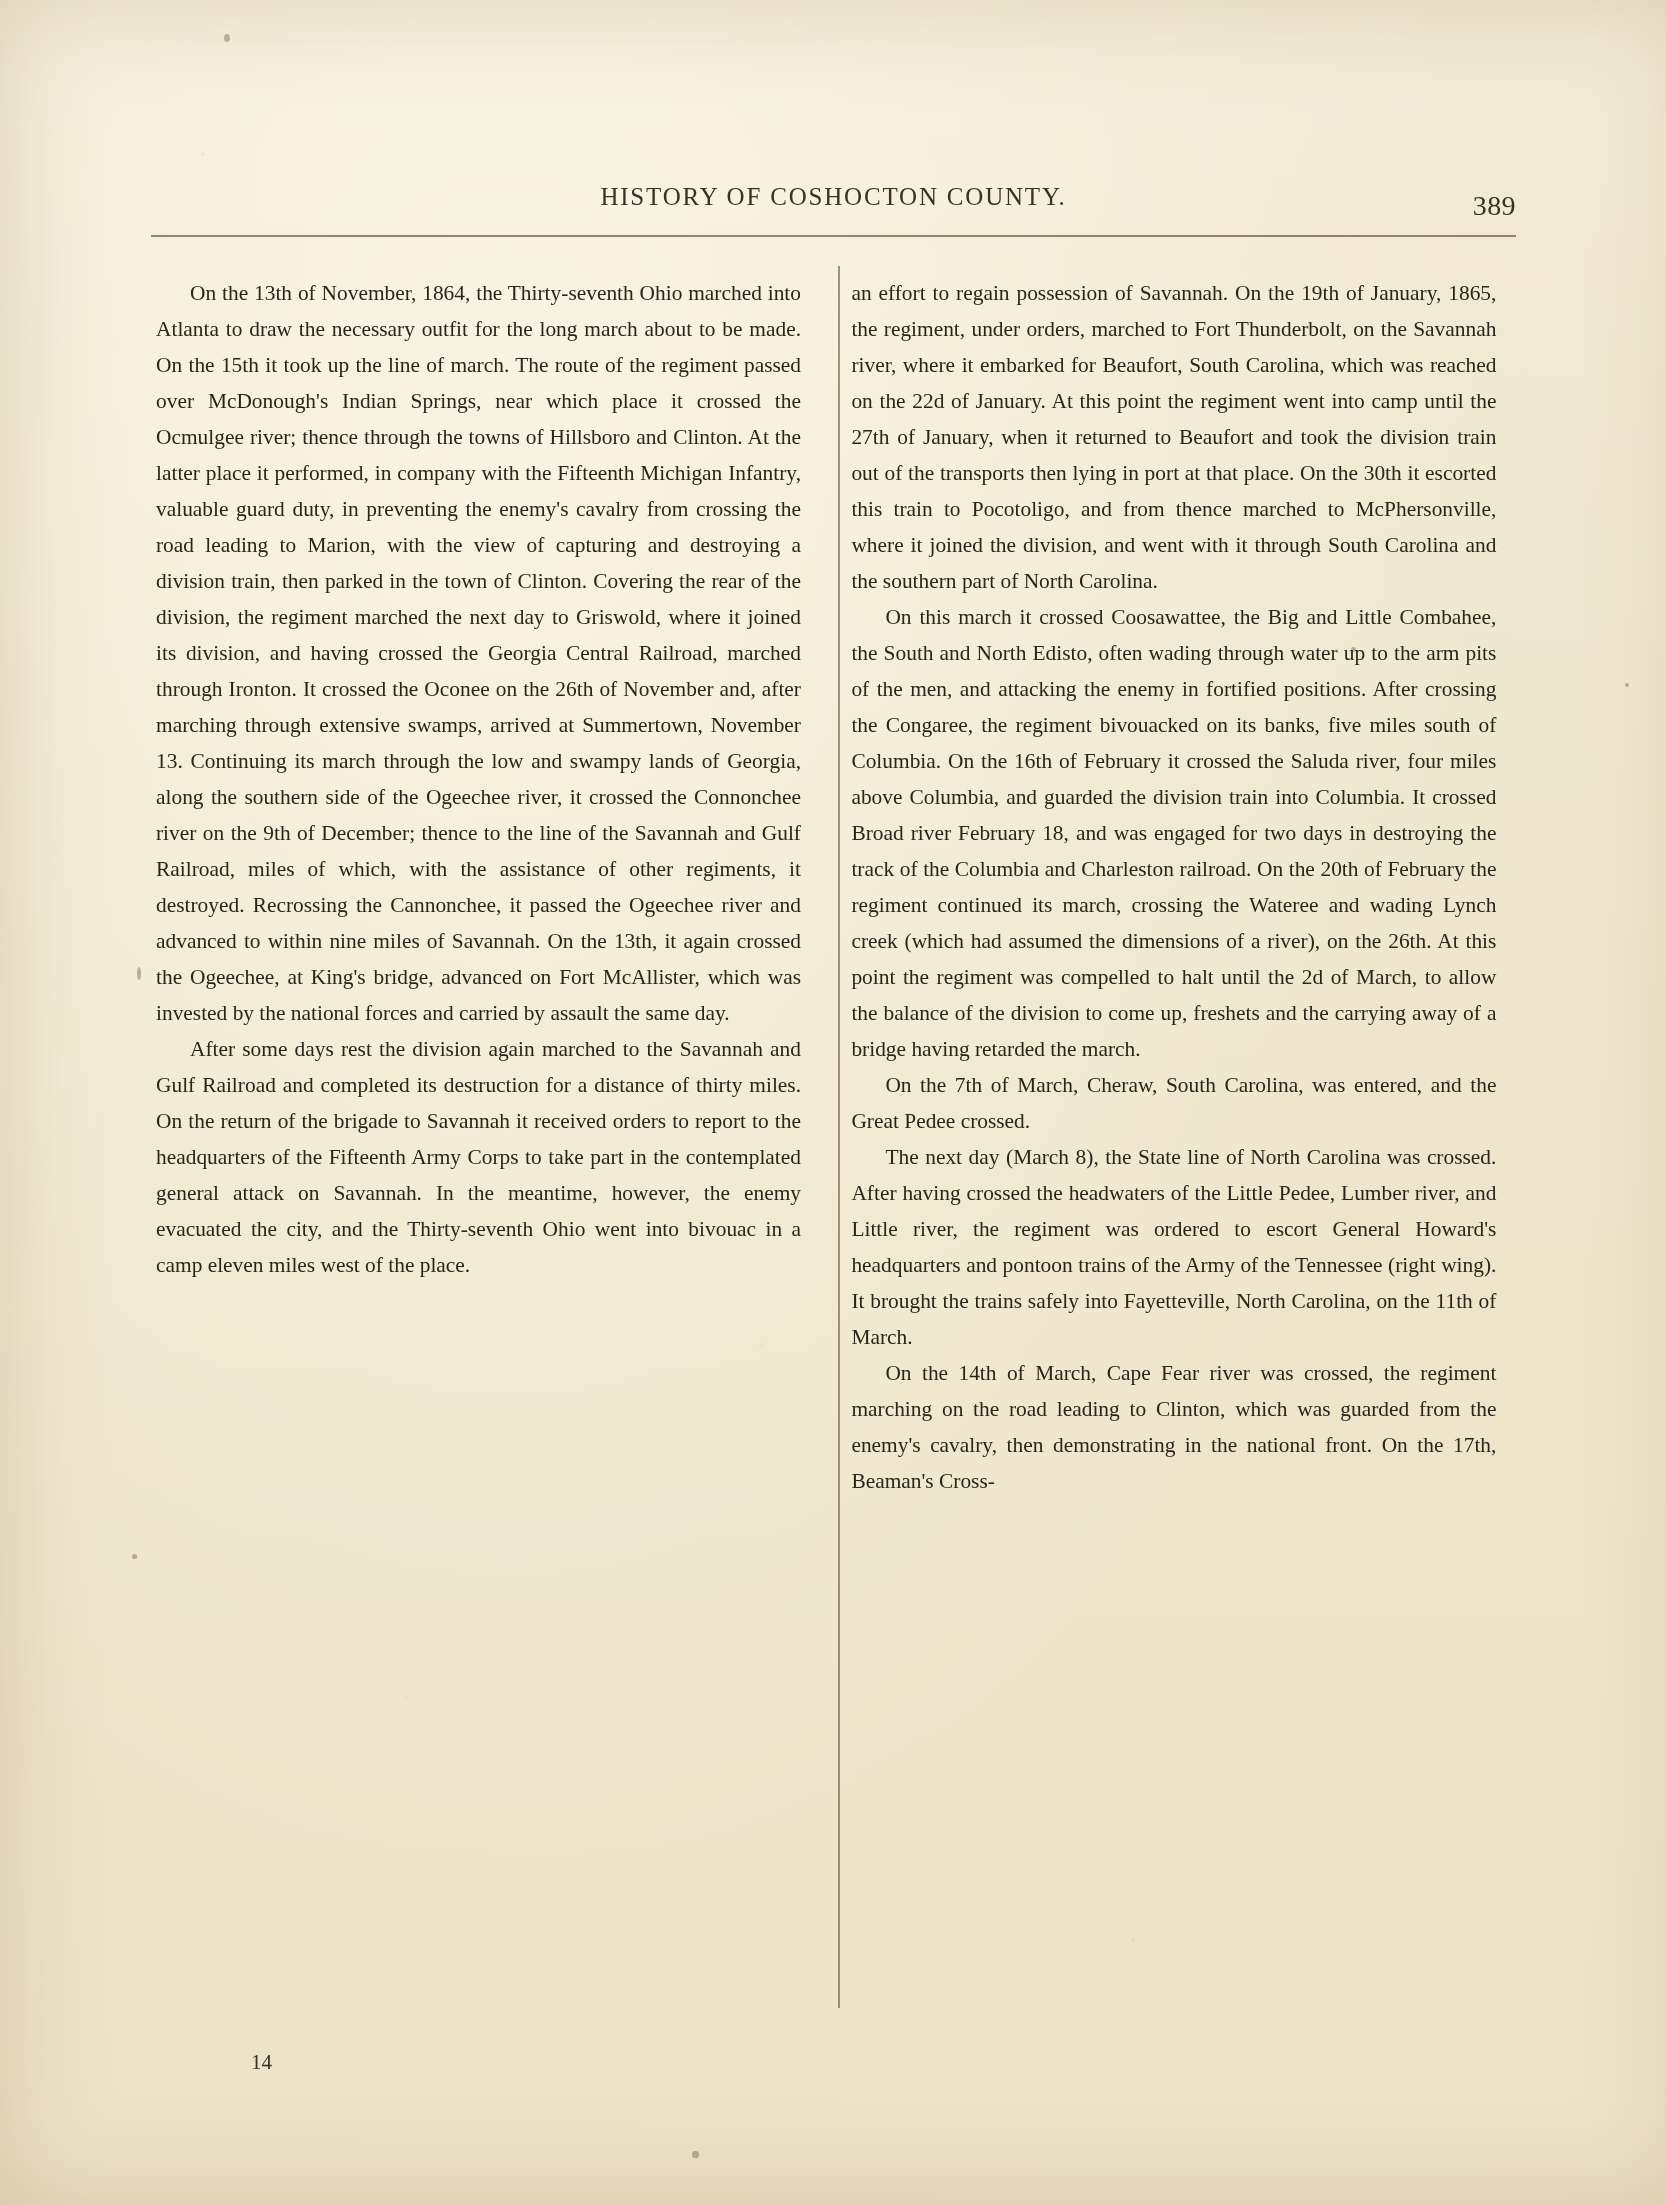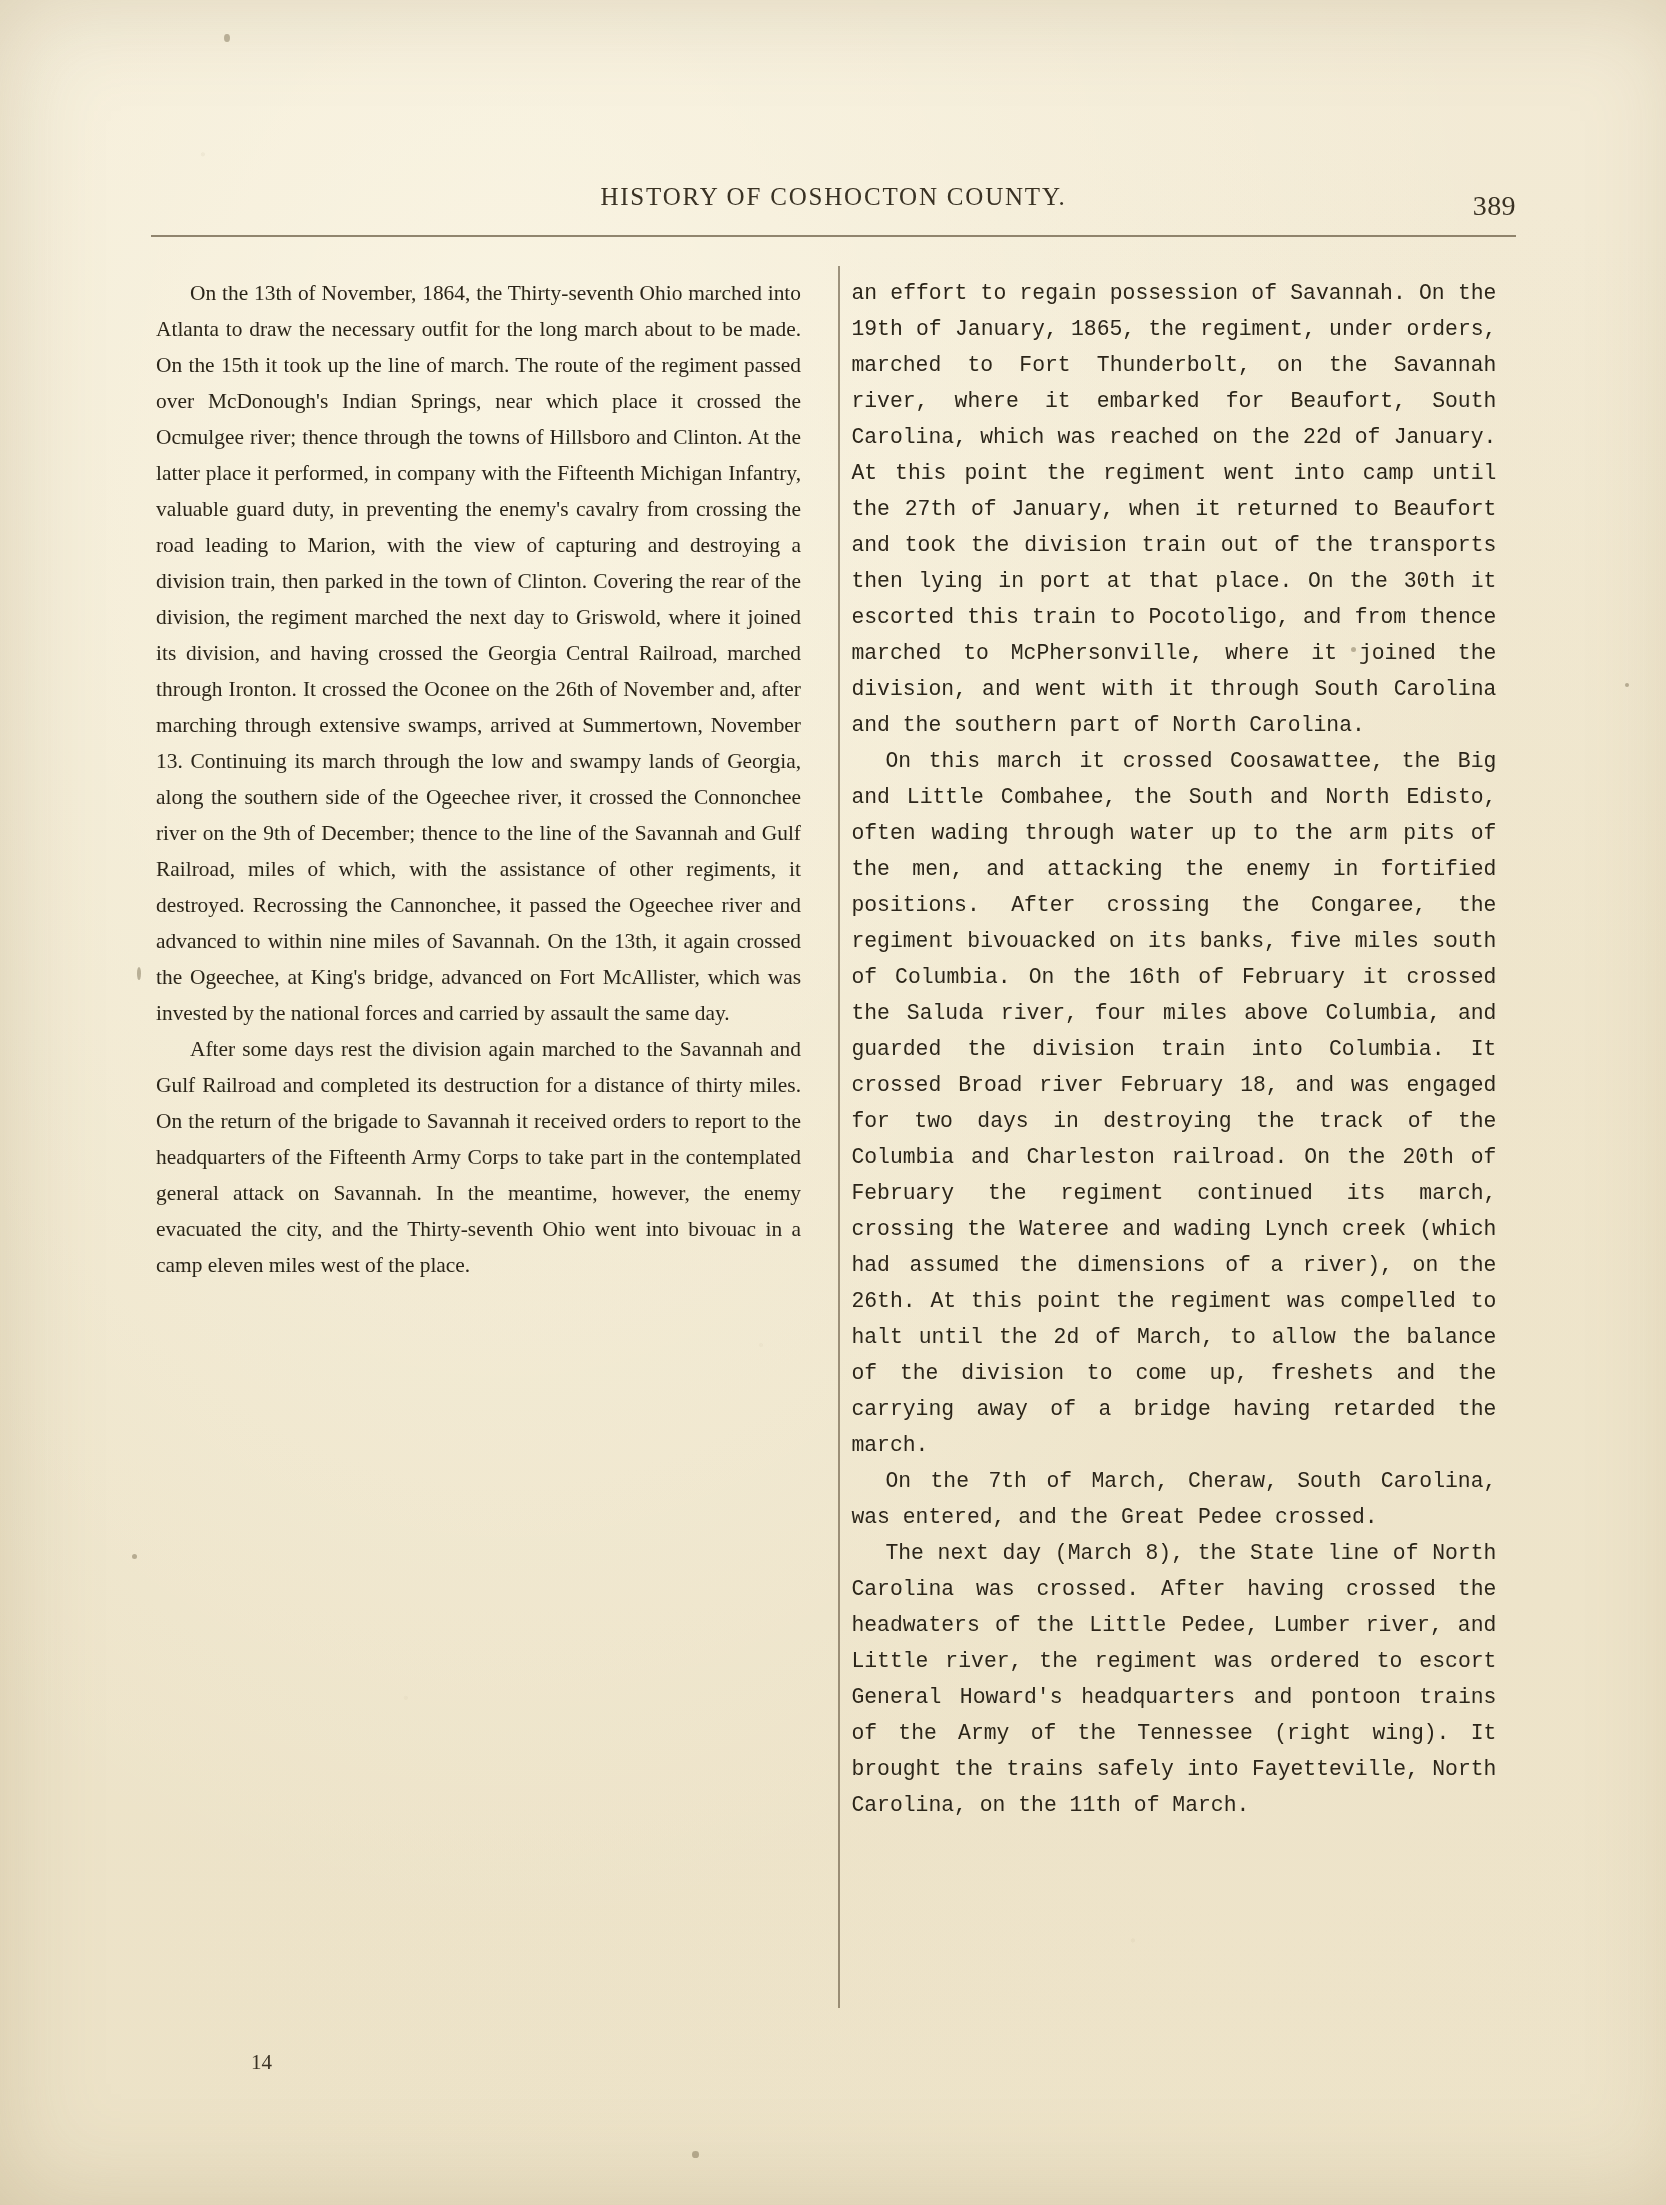--- a/index.html
+++ b/index.html
@@ -89,21 +89,21 @@
   .column {
     width: 645px;
     font-size: 21.4px;
     line-height: 36px;
     text-align: justify;
     text-justify: inter-word;
     color: #2b2519;
     hyphens: none;
   }
   .column.left { padding-right: 18.4px; }
-  .column.right { padding-left: 32px; font-family: Liberation Mono, monospace; }
+  .column.right { padding-left: 32px; }
   .column p {
     margin: 0;
     text-indent: 34px;
   }
   .column p.noindent { text-indent: 0; }
 
   .col-divider {
     position: absolute;
     top: 266px;
     left: 838px;
@@ -153,20 +153,21 @@
   <div class="columns">
     <div class="column left">
       <p>On the 13th of November, 1864, the Thirty-seventh Ohio marched into Atlanta to draw the necessary outfit for the long march about to be made. On the 15th it took up the line of march. The route of the regiment passed over McDonough's Indian Springs, near which place it crossed the Ocmulgee river; thence through the towns of Hillsboro and Clinton. At the latter place it performed, in company with the Fifteenth Michigan Infantry, valuable guard duty, in preventing the enemy's cavalry from crossing the road leading to Marion, with the view of capturing and destroying a division train, then parked in the town of Clinton. Covering the rear of the division, the regiment marched the next day to Griswold, where it joined its division, and having crossed the Georgia Central Railroad, marched through Ironton. It crossed the Oconee on the 26th of November and, after marching through extensive swamps, arrived at Summertown, November 13. Continuing its march through the low and swampy lands of Georgia, along the southern side of the Ogeechee river, it crossed the Connonchee river on the 9th of December; thence to the line of the Savannah and Gulf Railroad, miles of which, with the assistance of other regiments, it destroyed. Recrossing the Cannonchee, it passed the Ogeechee river and advanced to within nine miles of Savannah. On the 13th, it again crossed the Ogeechee, at King's bridge, advanced on Fort McAllister, which was invested by the national forces and carried by assault the same day.</p>
       <p>After some days rest the division again marched to the Savannah and Gulf Railroad and completed its destruction for a distance of thirty miles. On the return of the brigade to Savannah it received orders to report to the headquarters of the Fifteenth Army Corps to take part in the contemplated general attack on Savannah. In the meantime, however, the enemy evacuated the city, and the Thirty-seventh Ohio went into bivouac in a camp eleven miles west of the place.</p>
     </div>
     <div class="column right">
       <p class="noindent">an effort to regain possession of Savannah. On the 19th of January, 1865, the regiment, under orders, marched to Fort Thunderbolt, on the Savannah river, where it embarked for Beaufort, South Carolina, which was reached on the 22d of January. At this point the regiment went into camp until the 27th of January, when it returned to Beaufort and took the division train out of the transports then lying in port at that place. On the 30th it escorted this train to Pocotoligo, and from thence marched to McPhersonville, where it joined the division, and went with it through South Carolina and the southern part of North Carolina.</p>
       <p>On this march it crossed Coosawattee, the Big and Little Combahee, the South and North Edisto, often wading through water up to the arm pits of the men, and attacking the enemy in fortified positions. After crossing the Congaree, the regiment bivouacked on its banks, five miles south of Columbia. On the 16th of February it crossed the Saluda river, four miles above Columbia, and guarded the division train into Columbia. It crossed Broad river February 18, and was engaged for two days in destroying the track of the Columbia and Charleston railroad. On the 20th of February the regiment continued its march, crossing the Wateree and wading Lynch creek (which had assumed the dimensions of a river), on the 26th. At this point the regiment was compelled to halt until the 2d of March, to allow the balance of the division to come up, freshets and the carrying away of a bridge having retarded the march.</p>
       <p>On the 7th of March, Cheraw, South Carolina, was entered, and the Great Pedee crossed.</p>
       <p>The next day (March 8), the State line of North Carolina was crossed. After having crossed the headwaters of the Little Pedee, Lumber river, and Little river, the regiment was ordered to escort General Howard's headquarters and pontoon trains of the Army of the Tennessee (right wing). It brought the trains safely into Fayetteville, North Carolina, on the 11th of March.</p>
+      <p>On the 14th of March, Cape Fear river was crossed, the regiment marching on the road leading to Clinton, which was guarded from the enemy's cavalry, then demonstrating in the national front. On the 17th, Beaman's Cross-</p>
     </div>
   </div>
 
   <div class="folio">14</div>
 
   <div class="edge-shadow"></div>
 </div>
 
 
 </body></html>

